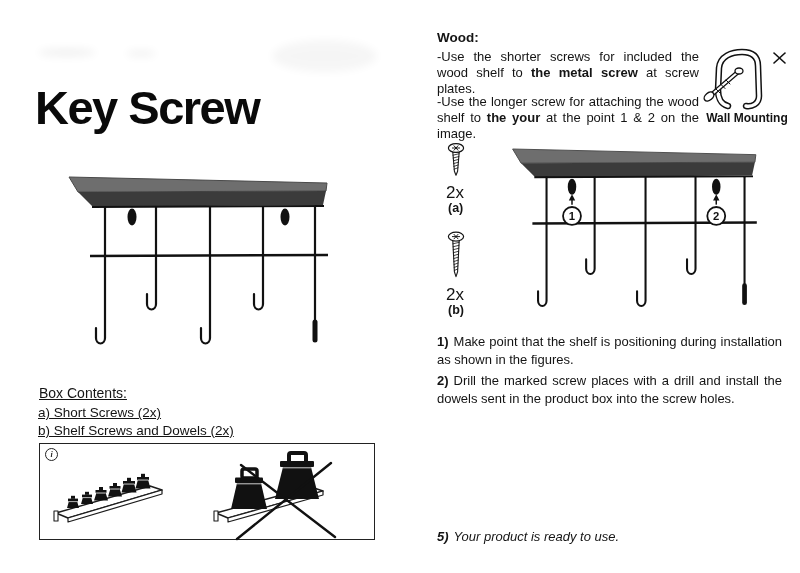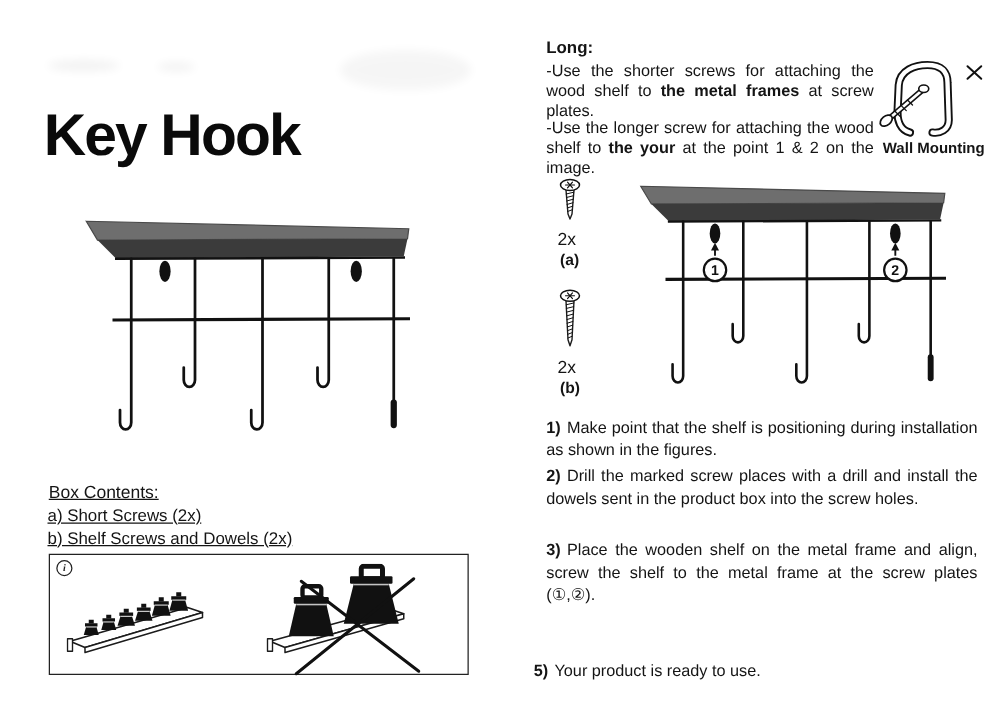--- a/index.html
+++ b/index.html
@@ -11,21 +11,21 @@
   .abs{position:absolute;}
   .page-title{
     font-size:47px;font-weight:bold;letter-spacing:-1.5px;margin:0;color:#0a0a0a;
   }
   .body-text{font-size:13px;line-height:16px;text-align:justify;margin:0;}
   .steps-text{font-size:13px;line-height:18px;text-align:justify;margin:0;}
   .step-num{font-weight:bold;margin-right:5px;}
   .note-head{font-size:13.5px;font-weight:bold;margin:0;}
   .bc-head{font-size:14px;margin:1px;text-decoration:underline;}
   .bc-item{font-size:13.5px;line-height:17.5px;margin:0;white-space:nowrap;text-decoration:underline;}
-  .qty{font-size:14px;margin:0;}
+  .qty{font-size:17px;margin:0;}
   .part-label{font-size:12.5px;font-weight:bold;margin:0;}
   .wm-label{font-size:12px;font-weight:bold;text-align:center;margin:0;}
   .info-box{border:1.6px solid #222;background:#fff;}
   .info-circle{
     width:11px;height:11px;border:1.3px solid #222;border-radius:50%;
     font:italic bold 8px "Liberation Serif","DejaVu Serif",serif;
     display:flex;align-items:center;justify-content:center;color:#222;
   }
   .smudge{background:#000;filter:blur(4px);border-radius:50%;}
   .rod{fill:none;stroke:#111;stroke-width:2.2;stroke-linecap:round;}
@@ -36,21 +36,21 @@
 </style>
 </head>
 <body>
 
 <div class="sheet">
 
   <div class="smudge abs" style="left:38px;top:48px;width:58px;height:9px;opacity:0.05;"></div>
   <div class="smudge abs" style="left:126px;top:50px;width:30px;height:7px;opacity:0.05;"></div>
   <div class="smudge abs" style="left:272px;top:40px;width:105px;height:32px;opacity:0.035;"></div>
 
-  <h1 class="page-title abs" style="left:35px;top:80px;">Key Hook</h1>
+  <h1 class="page-title abs" style="left:35px;top:80px;">Key Screw</h1>
 
   <svg class="abs" style="left:62px;top:172px;" width="280" height="185" viewBox="0 0 280 185">
     <polygon points="7,5 265,11 264,19 16,20" fill="#6e6e6e" stroke="#4a4a4a" stroke-width="1"></polygon>
     <polygon points="16,20 264,19 261,33 31,35" fill="#3b3b3b"></polygon>
     <line class="barline" x1="30" y1="35" x2="262" y2="34" stroke-width="2"></line>
     <line class="barline" x1="28" y1="84" x2="266" y2="83" stroke-width="2.6"></line>
     <g>
       <path class="rod" d="M43,35 V166 a4.5 5.5 0 0 1 -9 0 v-10"></path>
       <path class="rod" d="M94,35 V132 a4.5 5.5 0 0 1 -9 0 v-10"></path>
       <path class="rod" d="M148,35 V166 a4.5 5.5 0 0 1 -9 0 v-10"></path>
@@ -141,22 +141,22 @@
         <rect x="69" y="10" width="34" height="6" rx="1"></rect>
         <line x1="72" y1="16.8" x2="100" y2="16.8" stroke="#fff" stroke-width="0.8"></line>
       </g>
       <g stroke="#111" stroke-width="2.4" stroke-linecap="round">
         <line x1="30" y1="14" x2="124" y2="86"></line>
         <line x1="120" y1="12" x2="26" y2="88"></line>
       </g>
     </svg>
   </div>
 
-  <p class="note-head abs" style="left:437px;top:30px;">Long:</p>
-  <p class="body-text abs" style="left:437px;top:49px;width:262px;"><span>-Use the shorter screws for attaching the wood shelf to </span><b>the metal frames</b><span> at screw plates.</span></p>
+  <p class="note-head abs" style="left:437px;top:30px;">Wood:</p>
+  <p class="body-text abs" style="left:437px;top:49px;width:262px;"><span>-Use the shorter screws for included the wood shelf to </span><b>the metal screw</b><span> at screw plates.</span></p>
   <p class="body-text abs" style="left:437px;top:94px;width:262px;"><span>-Use the longer screw for attaching the wood shelf to </span><b>the your</b><span> at the point 1 &amp; 2 on the image.</span></p>
 
   <svg class="abs" style="left:702px;top:48px;" width="92" height="62" viewBox="0 0 92 62">
     <g>
       <path d="M26,58 C18,56 16,48 16,42 L17,20 C18,8 30,4 40,4 C52,4 56,10 56,18 L57,48 C57,56 50,59 44,58" stroke="#111" stroke-width="6.5" fill="none" stroke-linecap="round"></path>
       <path d="M26,58 C18,56 16,48 16,42 L17,20 C18,8 30,4 40,4 C52,4 56,10 56,18 L57,48 C57,56 50,59 44,58" stroke="#fff" stroke-width="3.5" fill="none" stroke-linecap="round"></path>
     </g>
     <g>
       <line x1="8" y1="48" x2="36" y2="24" stroke="#111" stroke-width="4.6" stroke-linecap="round"></line>
       <line x1="8" y1="48" x2="36" y2="24" stroke="#fff" stroke-width="2.2" stroke-linecap="round"></line>
@@ -239,18 +239,16 @@
       <polygon points="223,53 219.6,59.5 226.4,59.5" fill="#111"></polygon>
       <circle cx="223" cy="76" r="9.5" fill="#fff" stroke="#111" stroke-width="1.9"></circle>
       <text class="callout-text" x="223" y="80.5">2</text>
     </g>
   </svg>
 
   <p class="steps-text abs" style="left:437px;top:333px;width:345px;">
     <b class="step-num">1)</b><span>Make point that the shelf is positioning during installation as shown in the figures.</span></p>
   <p class="steps-text abs" style="left:437px;top:372px;width:345px;">
     <b class="step-num">2)</b><span>Drill the marked screw places with a drill and install the dowels sent in the product box into the screw holes.</span></p>
-  <p class="steps-text abs" style="left:437px;top:431px;width:345px;">
-    <b class="step-num">3)</b><span>Place the wooden shelf on the metal frame and align, screw the shelf to the metal frame at the screw plates (①,②).</span></p>
-  <p class="steps-text abs" style="left:427px;top:528px;width:345px;">
+  <p class="steps-text abs" style="left:437px;top:528px;width:345px;font-style:italic;">
     <b class="step-num">5)</b><span>Your product is ready to use.</span></p>
 
 </div>
 
 </body></html>

